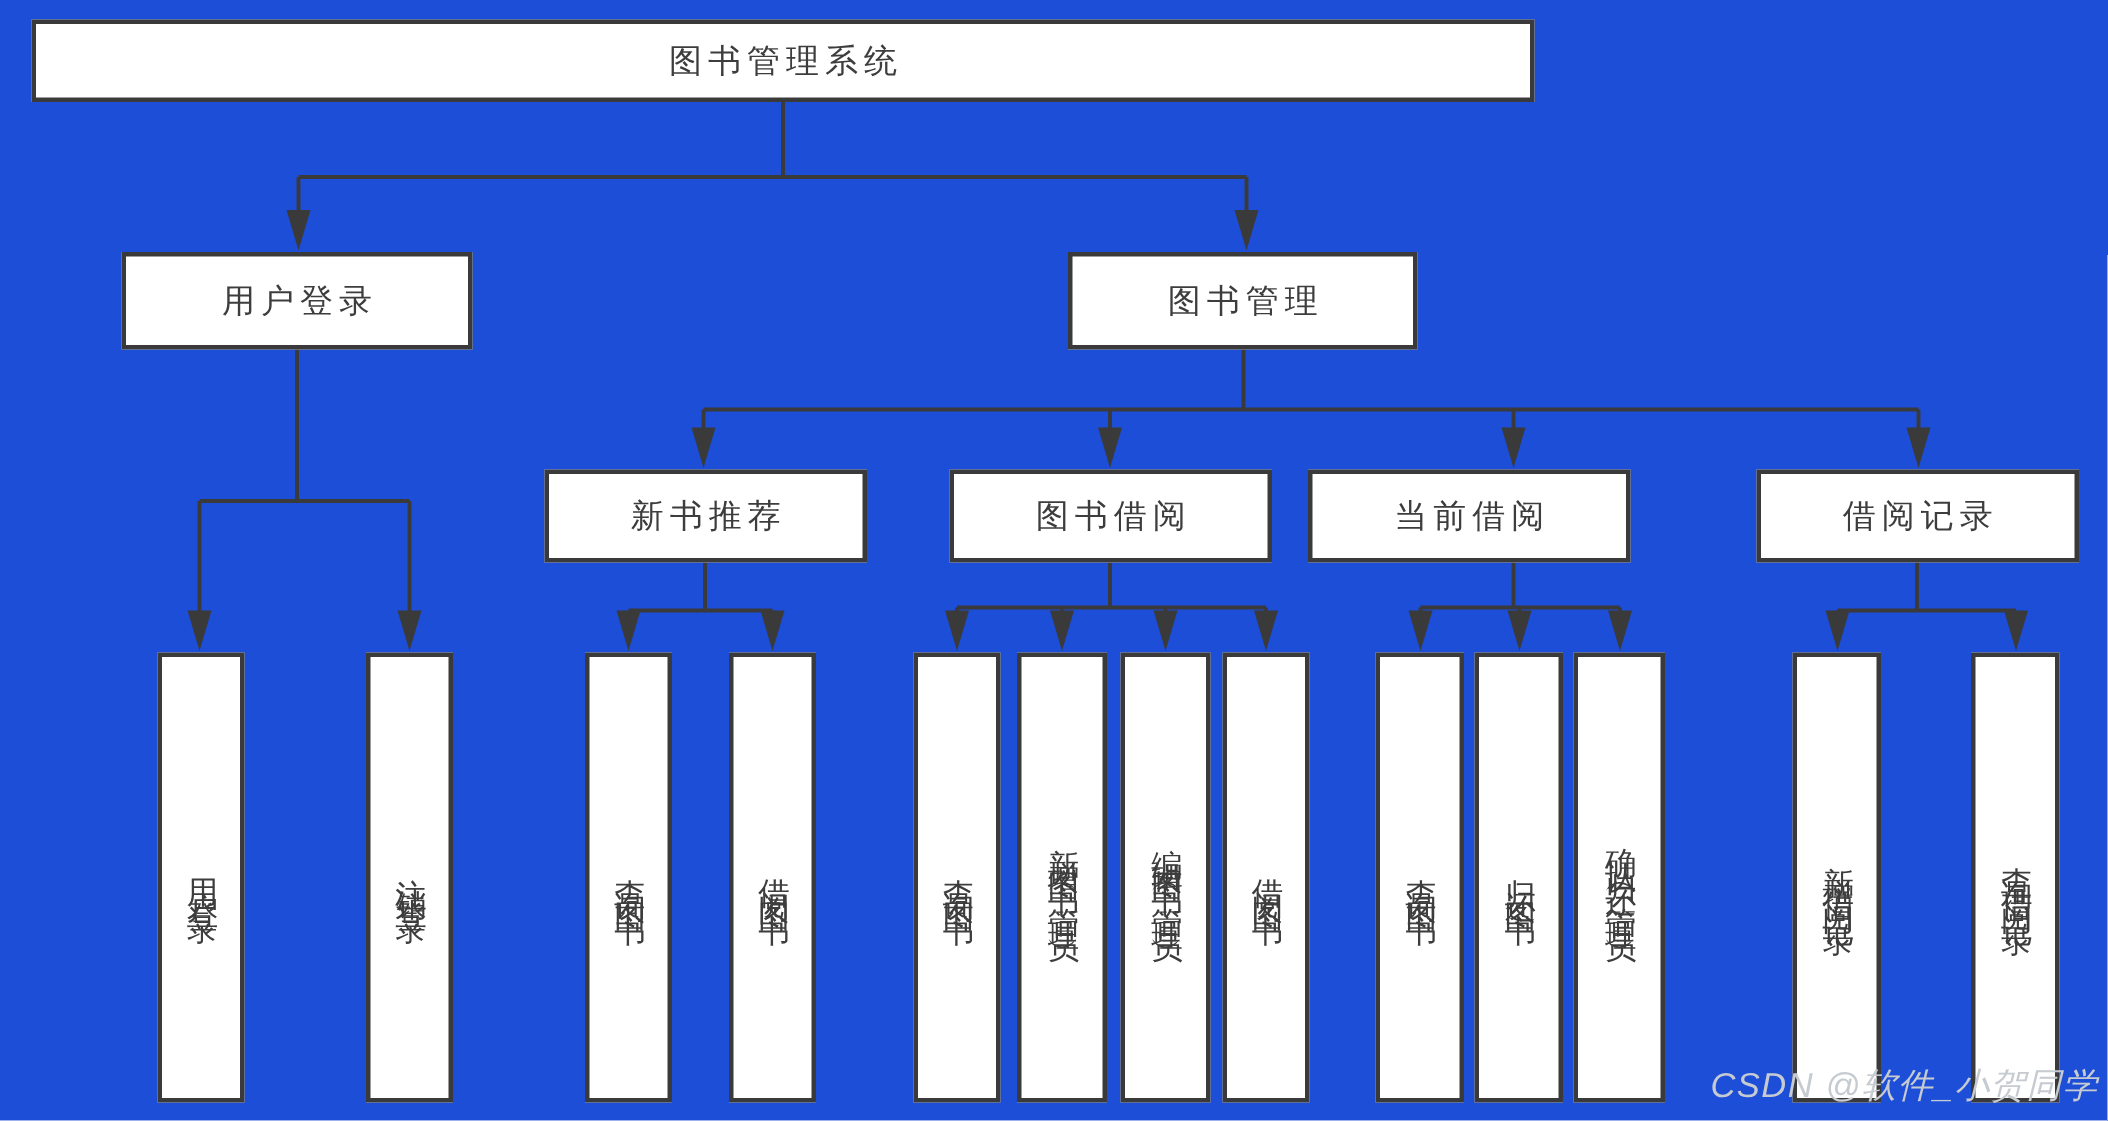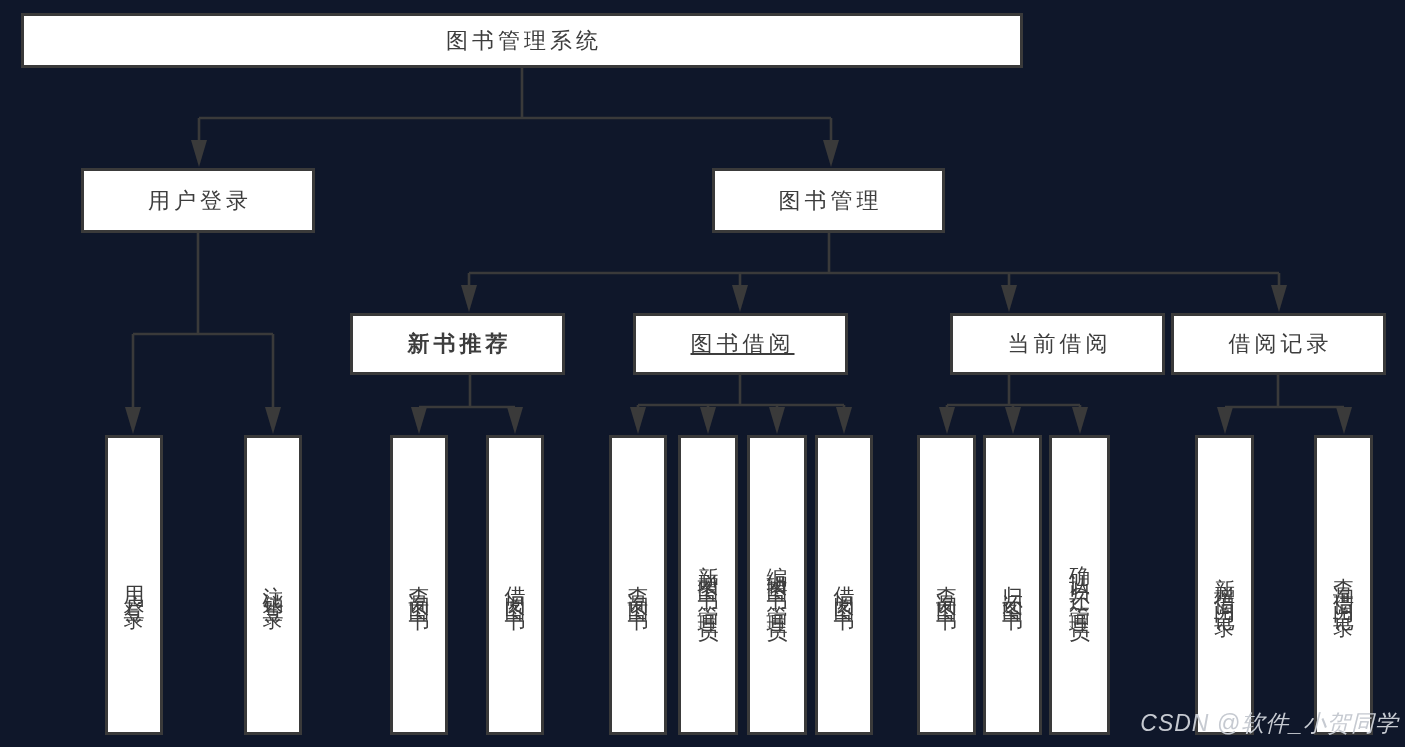--- a/index.html
+++ b/index.html
@@ -1,19 +1,19 @@
 <!DOCTYPE html>
 <html><head>
 <meta charset="utf-8">
 <style>
   html,body{margin:0;padding:0;background:#ffffff;}
   #canvas{
     position:relative;
     width:1405px;height:747px;
-    background:#0f172a;
+    background:#1d4ed8;
     overflow:hidden;
     font-family:"Liberation Sans", sans-serif;
   }
   svg.wires{position:absolute;left:0;top:0;width:1405px;height:747px;}
   .node{
     position:absolute;
     box-sizing:border-box;
     border:3px solid #3a3a3a;
     background:#ffffff;
     display:flex;
@@ -128,27 +128,27 @@
     <span>图书管理系统</span>
   </div>
 
   <div class="node" style="left:81px;top:168px;width:234px;height:65px;">
     <span>用户登录</span>
   </div>
   <div class="node" style="left:712px;top:168px;width:233px;height:65px;font-family:Liberation Serif, serif;">
     <span>图书管理</span>
   </div>
 
-  <div class="node" style="left:350px;top:313px;width:215px;height:62px;font-weight:bold;">
+  <div class="node" style="left:363px;top:313px;width:215px;height:62px;">
     <span>新书推荐</span>
   </div>
-  <div class="node" style="left:633px;top:313px;width:215px;height:62px;text-decoration:underline;">
+  <div class="node" style="left:633px;top:313px;width:215px;height:62px;">
     <span>图书借阅</span>
   </div>
-  <div class="node" style="left:950px;top:313px;width:215px;height:62px;text-align:right;">
+  <div class="node" style="left:872px;top:313px;width:215px;height:62px;text-align:right;">
     <span>当前借阅</span>
   </div>
   <div class="node" style="left:1171px;top:313px;width:215px;height:62px;">
     <span>借阅记录</span>
   </div>
 
   <div class="node vnode" style="left:105px;top:435px;width:58px;height:300px;">
     <span class="vlabel">用户登录</span>
   </div>
   <div class="node vnode" style="left:244px;top:435px;width:58px;height:300px;">

